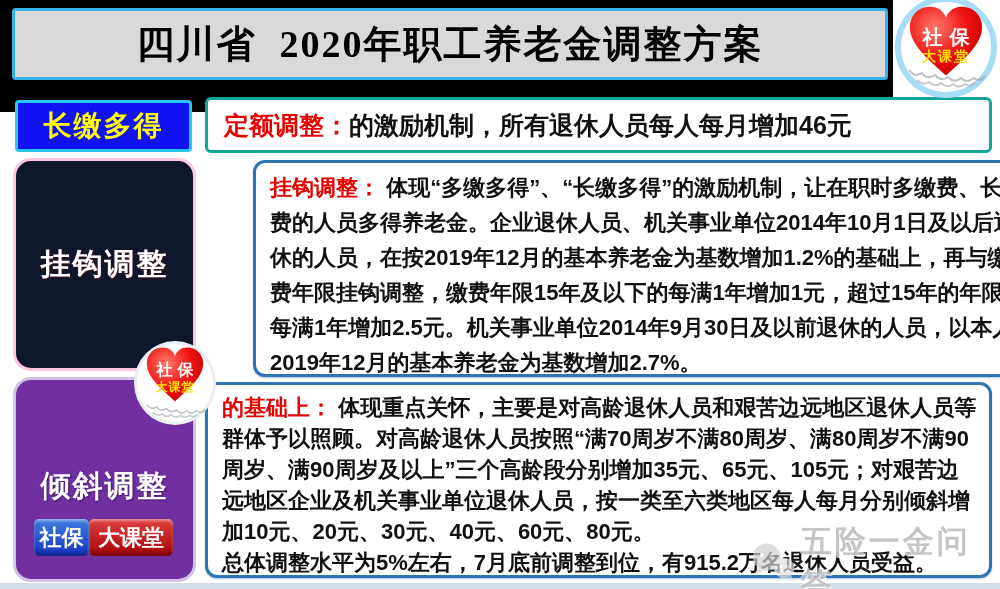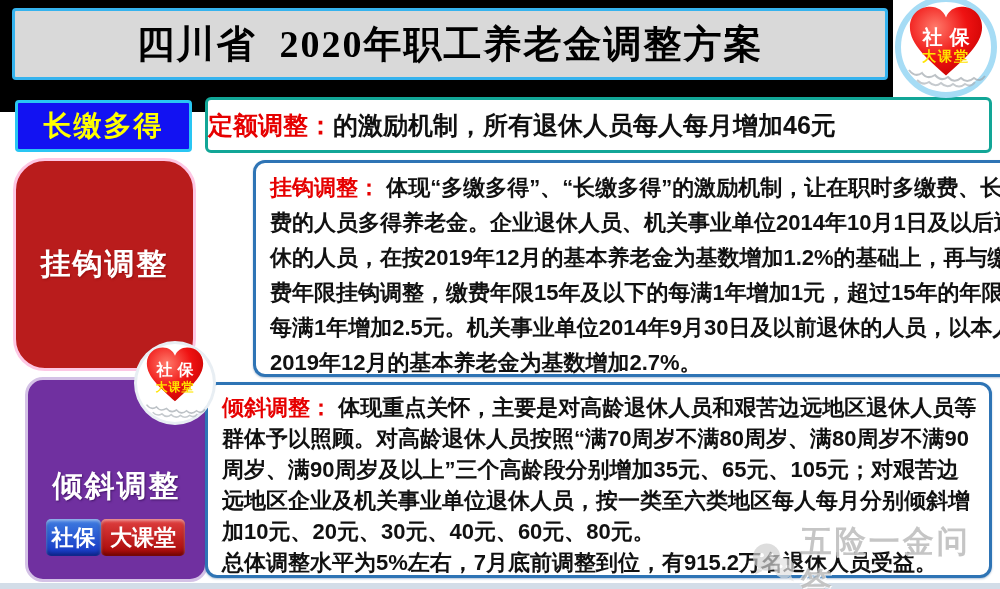--- a/index.html
+++ b/index.html
@@ -39,47 +39,46 @@
 
   
   .tab1 {
     position:absolute; left:15px; top:100px; width:177px; height:52px;
     background:#1212f2; border:3px solid #29c6f3; border-radius:4px;
     display:flex; align-items:center; justify-content:center;
     color:#ffff00; font-size:28px; letter-spacing:2px;
   }
   .tab2 {
     position:absolute; left:13px; top:158px; width:183px; height:213px;
-    background:#b91c1c; border:3px solid #fdc7e4; border-radius:32px;
+    background:#0f172a; border:3px solid #fdc7e4; border-radius:18px;
     display:flex; align-items:center; justify-content:center;
     color:#fff; font-size:30px; letter-spacing:2px;
     text-shadow:1px 1px 2px rgba(120,0,0,.5);
   }
   .tab3 {
     position:absolute; left:13px; top:377px; width:183px; height:205px;
     background:#7030a0; border:3px solid #d4c2e6; border-radius:18px;
     color:#fff;
-    margin-left:12px;
   }
   .tab3-label {
     position:absolute; left:0; top:86px; width:100%; text-align:center;
     font-size:30px; letter-spacing:2px; text-shadow:1px 1px 2px rgba(40,0,70,.6);
   }
   .badge { position:absolute; height:37px; display:flex; align-items:center; justify-content:center;
     color:#fff; font-size:22px; border-radius:5px; box-shadow:inset 0 2px 3px rgba(255,255,255,.45), inset 0 -3px 4px rgba(0,0,0,.35);
   }
   .badge-blue { left:18px; top:139px; width:55px; background:linear-gradient(#3f7de0,#1334c4); }
   .badge-red  { left:73px; top:139px; width:84px; background:linear-gradient(#e04040,#a50505); }
 
   
   .box { position:absolute; background:#fff; color:#111; }
   .box1 {
     left:205px; top:97px; width:787px; height:56px;
     border:3px solid #12a697; border-radius:6px;
-    display:flex; align-items:center; padding-left:0;
+    display:flex; align-items:center; padding-left:16px;
     font-size:25px;
   }
   .box2 {
     left:205px; top:160px; width:787px; height:217px;
     border:3px solid #2e74b5; border-radius:12px;
     padding:7px 12px 0 14px; font-size:22px; line-height:35px;
     box-shadow:0 1px 2px rgba(30,80,140,.35);
     margin-left:48px;
   }
   .box3 {
@@ -179,21 +178,21 @@
     <span class="red-lead">定额调整：</span>
     <span class="blk">的激励机制，所有退休人员每人每月增加46元</span>
   </div>
 
   <div class="box box2">
     <span class="red-lead">挂钩调整：</span>
     <span class="blk">体现“多缴多得”、“长缴多得”的激励机制，让在职时多缴费、长缴费的人员多得养老金。企业退休人员、机关事业单位2014年10月1日及以后退休的人员，在按2019年12月的基本养老金为基数增加1.2%的基础上，再与缴费年限挂钩调整，缴费年限15年及以下的每满1年增加1元，超过15年的年限每满1年增加2.5元。机关事业单位2014年9月30日及以前退休的人员，以本人2019年12月的基本养老金为基数增加2.7%。</span>
   </div>
 
   <div class="box box3">
-    <span class="red-lead">倾斜调整：</span>
+    <span class="red-lead">的基础上：</span>
     <span class="blk">体现重点关怀，主要是对高龄退休人员和艰苦边远地区退休人员等群体予以照顾。对高龄退休人员按照“满70周岁不满80周岁、满80周岁不满90周岁、满90周岁及以上”三个高龄段分别增加35元、65元、105元；对艰苦边远地区企业及机关事业单位退休人员，按一类至六类地区每人每月分别倾斜增加10元、20元、30元、40元、60元、80元。</span>
     <span class="blk2">总体调整水平为5%左右，7月底前调整到位，有915.2万名退休人员受益。</span>
   </div>
 
   <div class="watermark">
     <svg width="48" height="42" viewBox="0 0 48 42" style="opacity:.7">
       <circle cx="17" cy="15" r="14" fill="#cfcfcf"></circle>
       <path d="M8 26 l-3 7 8 -4 z" fill="#cfcfcf"></path>
       <circle cx="12" cy="13" r="2.2" fill="#fff"></circle>
       <circle cx="22" cy="13" r="2.2" fill="#fff"></circle>

